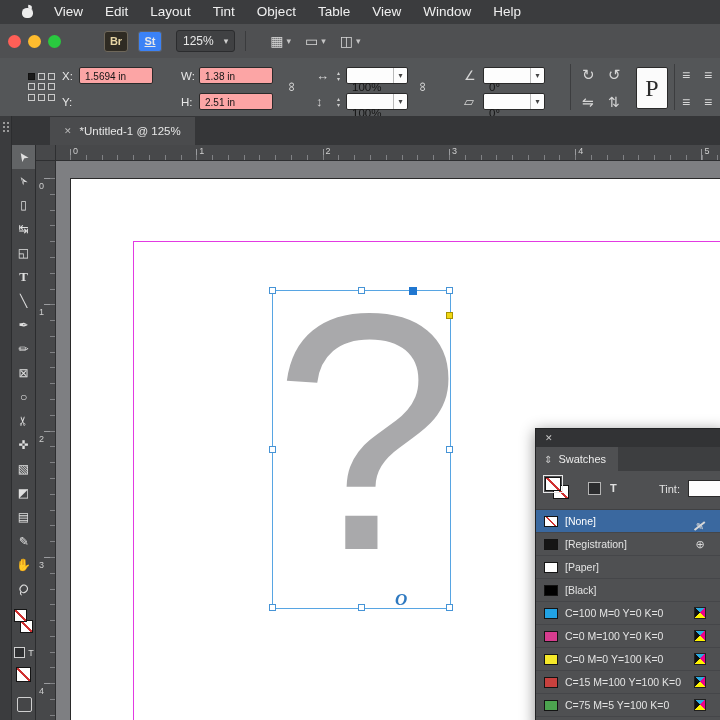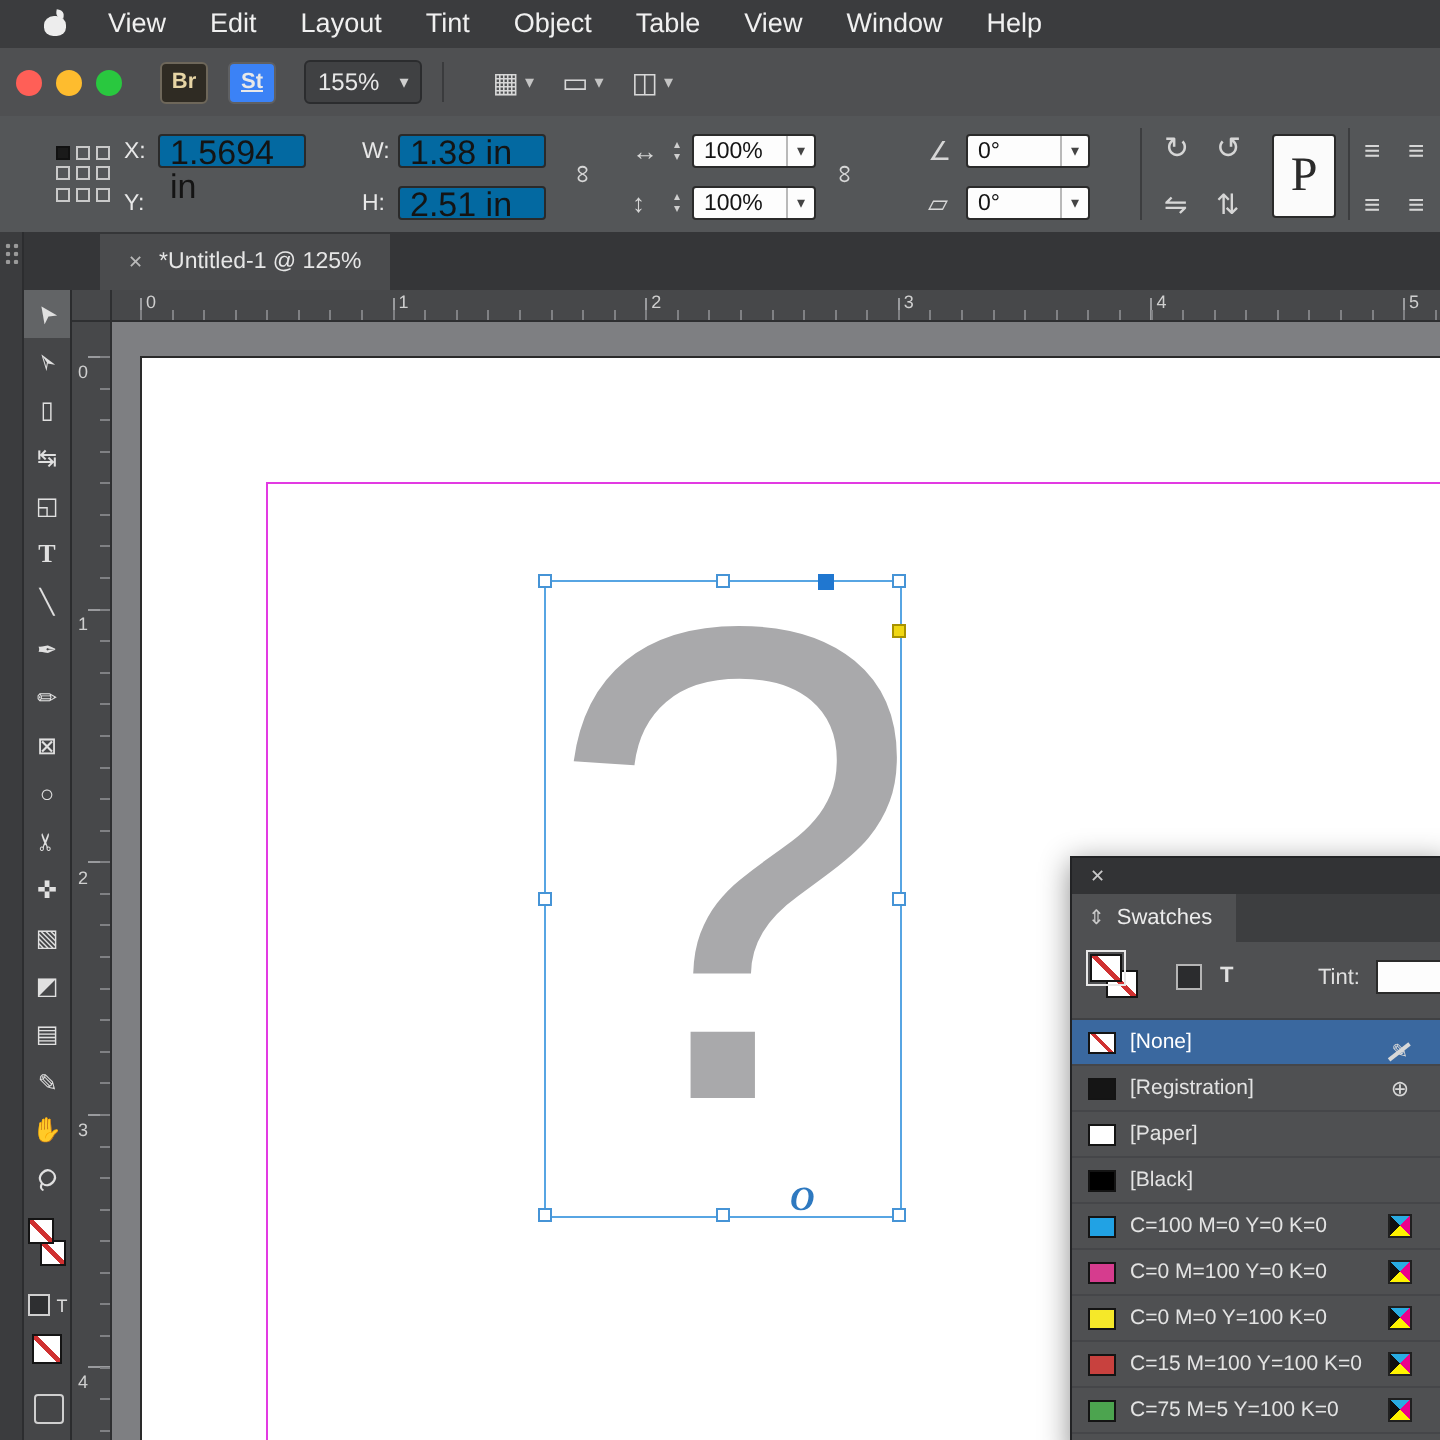--- a/index.html
+++ b/index.html
@@ -20,50 +20,50 @@
   .menu-item.app-name{font-weight:bold;}
 
   
   #appbar{position:absolute;left:0;top:24px;width:720px;height:34px;background:#4f5052;
           border-bottom:1px solid #2c2d2f;display:flex;align-items:center;}
   .light{width:13px;height:13px;border-radius:50%;margin-right:7px;}
   #light-close{margin-left:8px;}
   .badge{width:22px;height:19px;border-radius:3px;font-size:11px;font-weight:bold;
          display:flex;align-items:center;justify-content:center;margin-left:10px;
          border:1px solid #6e675a;}
-  #badge-br{margin-left:12px;background:#2f2b23;color:#e7d5a4;}
+  #badge-br{margin-left:36px;background:#2f2b23;color:#e7d5a4;}
   #badge-st{background:#3b82f6;color:#e8e8e8;border-color:#5f6062;text-decoration:underline;}
   .combo-dark{height:20px;background:#404143;border:1px solid #2b2c2e;border-radius:3px;
               color:#e8e8e8;font-size:12px;display:flex;align-items:center;padding:0 6px;margin-left:14px;}
   .combo-dark .chev{margin-left:10px;font-size:9px;color:#cfcfcf;}
   .vsep{width:1px;height:20px;background:#3a3b3d;margin:0 10px;}
   .tool-group{display:flex;align-items:center;margin-left:14px;color:#d8d8d8;}
   .tool-group .g-icon{font-size:14px;}
   .tool-group .chev{font-size:9px;margin-left:3px;color:#c4c4c4;}
 
   
   #controlbar{position:absolute;left:0;top:58px;width:720px;height:58px;background:#545658;
               border-bottom:1px solid #26272a;color:#e8e8e8;font-size:11.5px;}
   .ref-proxy{position:absolute;left:26px;top:13px;width:30px;height:32px;
              display:grid;grid-template-columns:repeat(3,1fr);grid-template-rows:repeat(3,1fr);
              gap:0;}
   .ref-proxy i{width:5px;height:5px;border:1px solid #c9c9c9;background:transparent;
                justify-self:center;align-self:center;}
   .ref-proxy i.sel{background:#1a1a1a;border-color:#111;}
   .cp-label{position:absolute;line-height:17px;}
-  .cp-field{position:absolute;width:74px;height:17px;background:#0369a1;border:1px solid #2a2a2a;
-            border-radius:2px;color:#141414;font-size:17px;line-height:17px;padding-left:5px;
+  .cp-field{position:absolute;width:74px;height:17px;background:#fca5a5;border:1px solid #2a2a2a;
+            border-radius:2px;color:#141414;font-size:10px;line-height:17px;padding-left:5px;
             box-sizing:border-box;}
   .cp-icon{position:absolute;color:#d6d6d6;font-size:13px;line-height:14px;}
   .stepper{position:absolute;width:9px;height:17px;display:flex;flex-direction:column;
            align-items:center;justify-content:center;color:#cfcfcf;font-size:6px;line-height:6px;}
   .cp-combo{position:absolute;width:62px;height:17px;background:#fdfdfd;border:1px solid #2a2a2a;
             border-radius:2px;color:#141414;font-size:11.5px;line-height:17px;
             box-sizing:border-box;display:flex;}
-  .cp-combo .val{flex:1;padding-left:5px;}
+  .cp-combo .val{flex:1;padding-left:5px;margin-top:11px;}
   .cp-combo .chev{width:13px;border-left:1px solid #b9b9b9;font-size:8px;color:#444;
                   display:flex;align-items:center;justify-content:center;}
   .p-button{position:absolute;left:636px;top:9px;width:30px;height:40px;background:#fbfbfb;
             border:1px solid #2a2a2a;border-radius:2px;color:#2b2b2b;
             font-family:"Liberation Serif",serif;font-size:24px;display:flex;
             align-items:center;justify-content:center;}
   .cbar-sep{position:absolute;width:1px;height:46px;top:6px;background:#3c3d3f;}
 
   
   #tabbar{position:absolute;left:12px;top:116px;width:708px;height:29px;background:#353638;}
@@ -196,21 +196,21 @@
       </div>
   </div>
 
   <div id="appbar">
     <span class="light" id="light-close" style="background: rgb(255, 95, 87);"></span>
     <span class="light" id="light-min" style="background: rgb(254, 188, 46);"></span>
     <span class="light" id="light-zoom" style="background: rgb(41, 200, 63);"></span>
     <span class="badge" id="badge-br">Br</span>
     <span class="badge" id="badge-st">St</span>
     <span class="combo-dark">
-      <span>155%</span>
+      <span>125%</span>
       <span class="chev">▾</span>
     </span>
     <span class="vsep"></span>
     <span class="tool-group">
       <span class="g-icon">▦</span>
       <span class="chev">▾</span>
     </span>
     <span class="tool-group">
       <span class="g-icon">▭</span>
       <span class="chev">▾</span>

